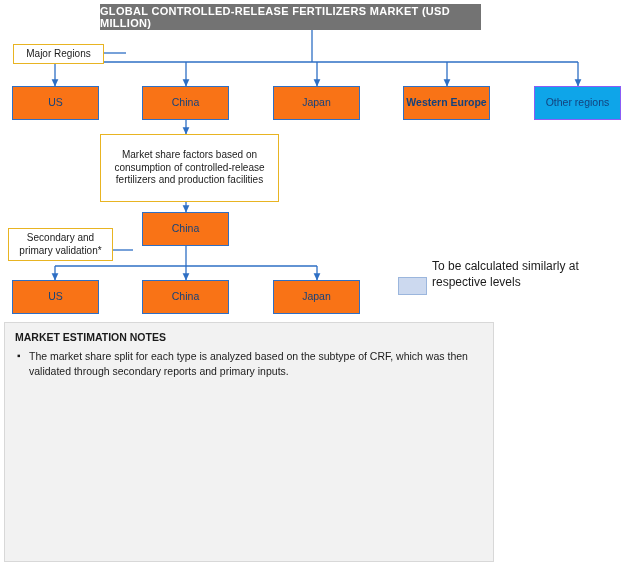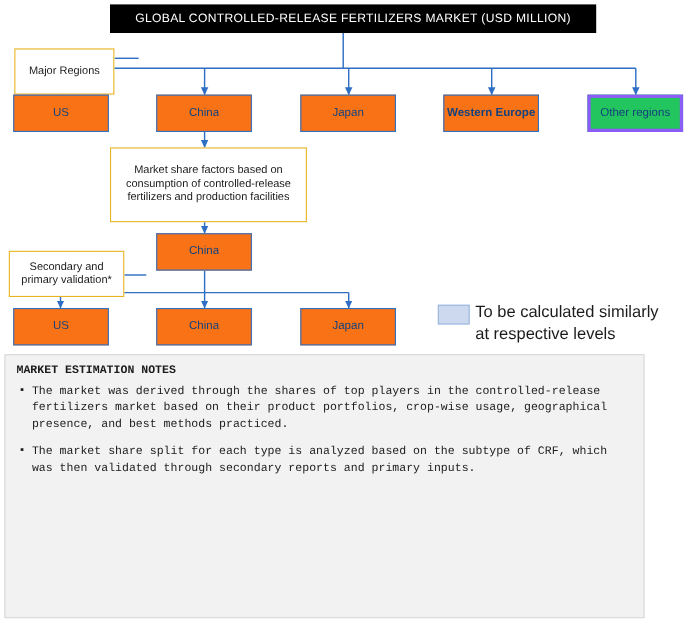--- a/index.html
+++ b/index.html
@@ -36,78 +36,77 @@
     justify-content: center;
     text-align: center;
     font-size: 10.5px;
     line-height: 1.25;
     background: #f97316;
   }
   .title-bar {
     position: absolute;
     left: 100px;
     top: 4px;
-    width: 442px;
+    width: 381px;
     height: 26px;
-    background: #000000;
+    background: #737373;
     color: #ffffff;
-    font-weight: normal;
+    font-weight: bold;
     font-size: 11px;
     letter-spacing: 0.3px;
     display: flex;
     align-items: center;
     justify-content: center;
     box-sizing: border-box;
   }
   .blue-box {
     border: 1px solid #2e6fc4;
     color: #14427d;
   }
   .blue-box-filled {
-    border: 3px solid #8b5cf6;
-    background: #22c55e;
+    border: 1px solid #8b5cf6;
+    background: #0ea5e9;
     color: #14427d;
   }
   .yellow-box {
     border: 1px solid #e8b422;
     color: #1b1b1b;
     background: #ffffff;
     font-size: 10px;
-    padding: 20px 4px;
+    padding: 9px 4px;
   }
   .legend-swatch {
     position: absolute;
     left: 398px;
     top: 277px;
     width: 29px;
     height: 18px;
     background: #ccd9ef;
     border: 1px solid #9bb6dd;
     box-sizing: border-box;
   }
   .legend-text {
     position: absolute;
     left: 432px;
-    top: 274px;
+    top: 259px;
     width: 180px;
-    font-size: 15px;
+    font-size: 12px;
     line-height: 1.3;
     color: #1b1b1b;
   }
   .notes {
     position: absolute;
     left: 4px;
     top: 322px;
-    width: 582px;
+    width: 490px;
     height: 240px;
     background: #f2f2f2;
     border: 1px solid #d8d8d8;
     box-sizing: border-box;
     padding: 8px 10px 6px 10px;
-    font-family: Liberation Mono, monospace;
   }
   .notes-title {
     font-size: 10.5px;
     font-weight: bold;
     color: #1b1b1b;
     margin-bottom: 6px;
   }
   .notes ul {
     margin: 0;
     padding: 0;
@@ -188,18 +187,17 @@
   <div class="node blue-box" style="left:12px; top:280px; width:87px; height:34px;">US</div>
   <div class="node blue-box" style="left:142px; top:280px; width:87px; height:34px;">China</div>
   <div class="node blue-box" style="left:273px; top:280px; width:87px; height:34px;">Japan</div>
 
   <div class="legend-swatch"></div>
   <div class="legend-text">To be calculated similarly at respective levels</div>
 
   <div class="notes">
     <div class="notes-title">MARKET ESTIMATION NOTES</div>
     <ul>
-      <li>The market was derived  through the shares of top players in the controlled-release fertilizers market based on their product portfolios, crop-wise usage, geographical presence, and best methods practiced.</li>
       <li>The market share split for each type is analyzed based on the subtype of CRF, which was then validated through secondary reports and primary inputs.</li>
     </ul>
   </div>
 
 </div>
 
 </body></html>

